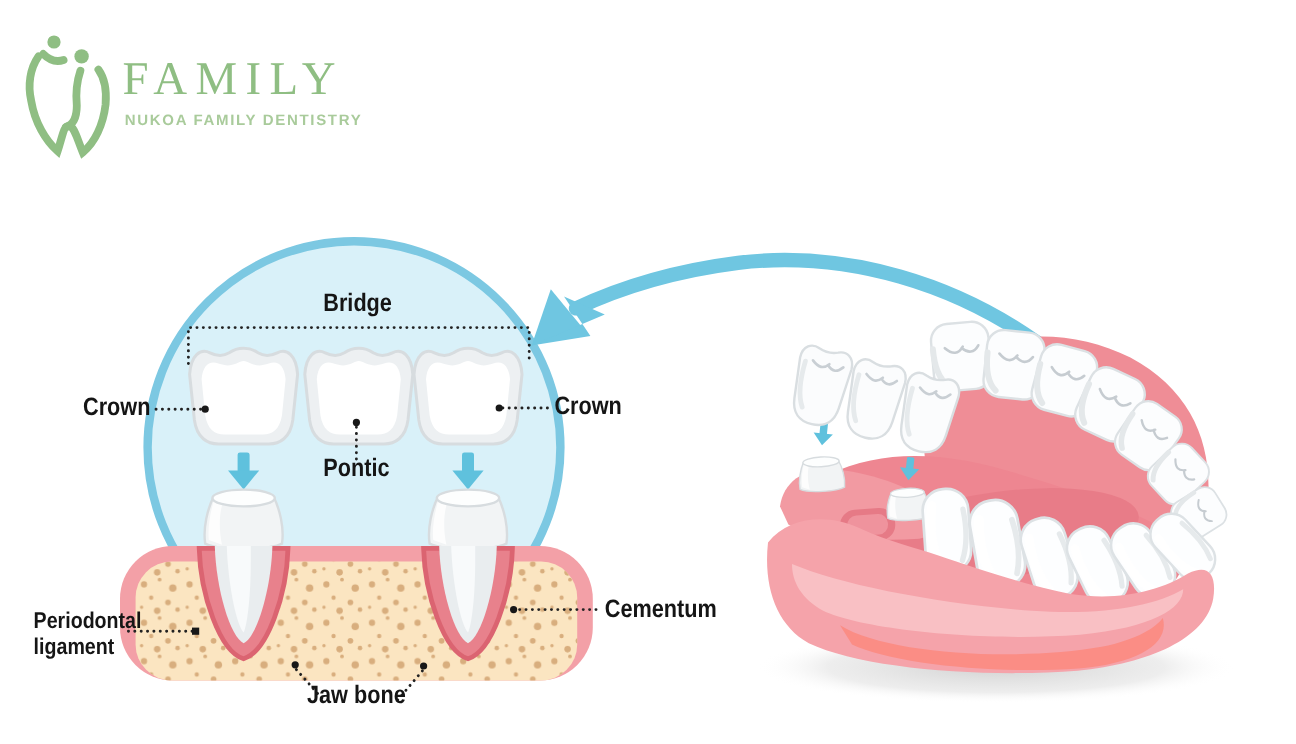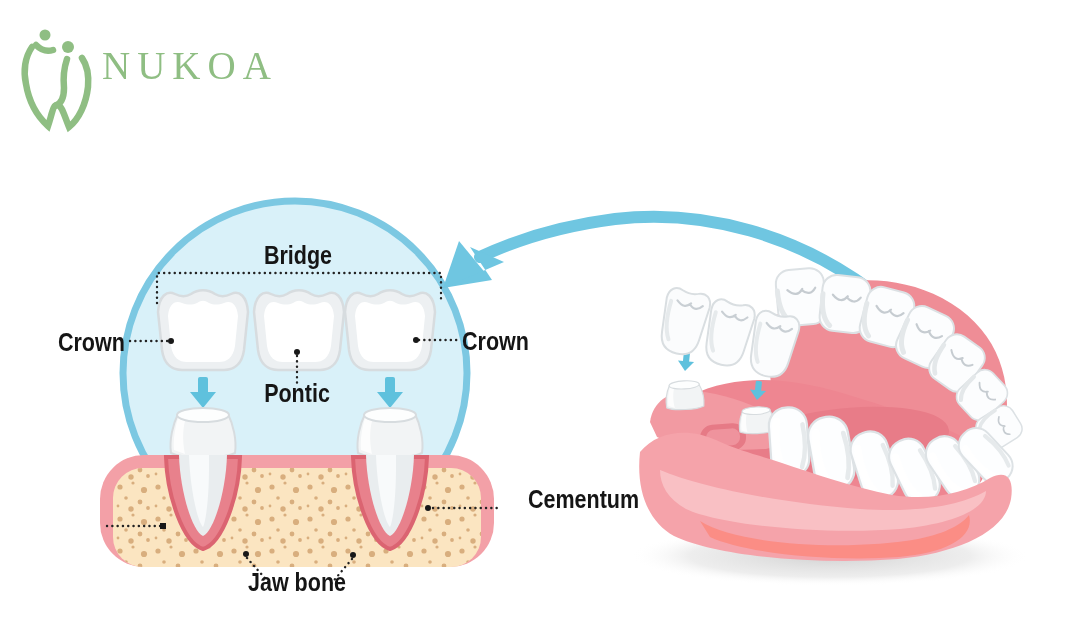--- a/index.html
+++ b/index.html
@@ -15,21 +15,21 @@
          font-family:"Liberation Serif",serif;font-size:39px;letter-spacing:7px;white-space:nowrap;}
   .tagline{position:absolute;left:84px;top:68px;color:#a9cb9b;font-size:12.5px;
            letter-spacing:1.4px;white-space:nowrap;font-weight:bold;}
 
   
   .title-wrap{position:absolute;left:568px;top:42px;transform:translateX(-50%);}
   .title{display:inline-block;transform:scaleX(.8);transform-origin:center top;
          font-size:104px;font-weight:bold;color:#0d0d0d;letter-spacing:-3px;white-space:nowrap;}
 
   
-  .lbl{position:absolute;color:#151515;font-weight:bold;font-size:25px;white-space:nowrap;}
+  .lbl{position:absolute;color:#151515;font-weight:bold;font-size:21px;white-space:nowrap;}
   .lbl .in{display:inline-block;transform:scaleX(.86);}
   .lbl-center{transform:translateX(-50%);}
   .lbl-center .in{transform-origin:center top;}
   .lbl-left .in{transform-origin:left top;}
   .lbl-right{text-align:right;}
   .lbl-right .in{transform-origin:right top;}
   .lbl-two{line-height:22px;font-size:19px;}
 </style>
 </head>
 <body>
@@ -199,36 +199,41 @@
       <g stroke="#8fbe83" stroke-width="6.5" stroke-linecap="round" fill="none">
         <path d="M 12,22 C 5,32 3,46 6,59 C 9,77 18,92 28,101 C 32,89 33,80 37,80 C 42,80 44,90 49,102 C 59,94 66,79 68,62 C 69,50 67,40 62,33"></path>
         <path d="M 16,20 C 21,25 27,27 33,25"></path>
         <path d="M 47,34 C 44,43 43,53 44,63 C 44,73 41,79 35,81"></path>
       </g>
       <g fill="#8fbe83">
         <circle cx="25" cy="10" r="5.5"></circle>
         <circle cx="48" cy="22" r="6"></circle>
       </g>
     </svg>
-    <div class="brand">NUKOA</div>
+    <div class="brand">FAMILY</div>
+    <div class="tagline">NUKOA FAMILY DENTISTRY</div>
   </div>
 
 
   <div class="lbl lbl-center" style="left:298px;top:241px;">
     <span class="in">Bridge</span>
   </div>
   <div class="lbl lbl-right" style="right:955px;top:328px;">
     <span class="in">Crown</span>
   </div>
   <div class="lbl lbl-left" style="left:462px;top:327px;">
     <span class="in">Crown</span>
   </div>
   <div class="lbl lbl-center" style="left:297px;top:379px;">
     <span class="in">Pontic</span>
   </div>
-  <div class="lbl lbl-left" style="left:504px;top:485px;margin-left:24px;">
+  <div class="lbl lbl-left lbl-two" style="left:28px;top:507px;">
+    <span class="in">Periodontal</span><br>
+    <span class="in">ligament</span>
+  </div>
+  <div class="lbl lbl-left" style="left:504px;top:496px;">
     <span class="in">Cementum</span>
   </div>
   <div class="lbl lbl-center" style="left:297px;top:568px;">
     <span class="in">Jaw bone</span>
   </div>
 
 </div>
 
 </body></html>

